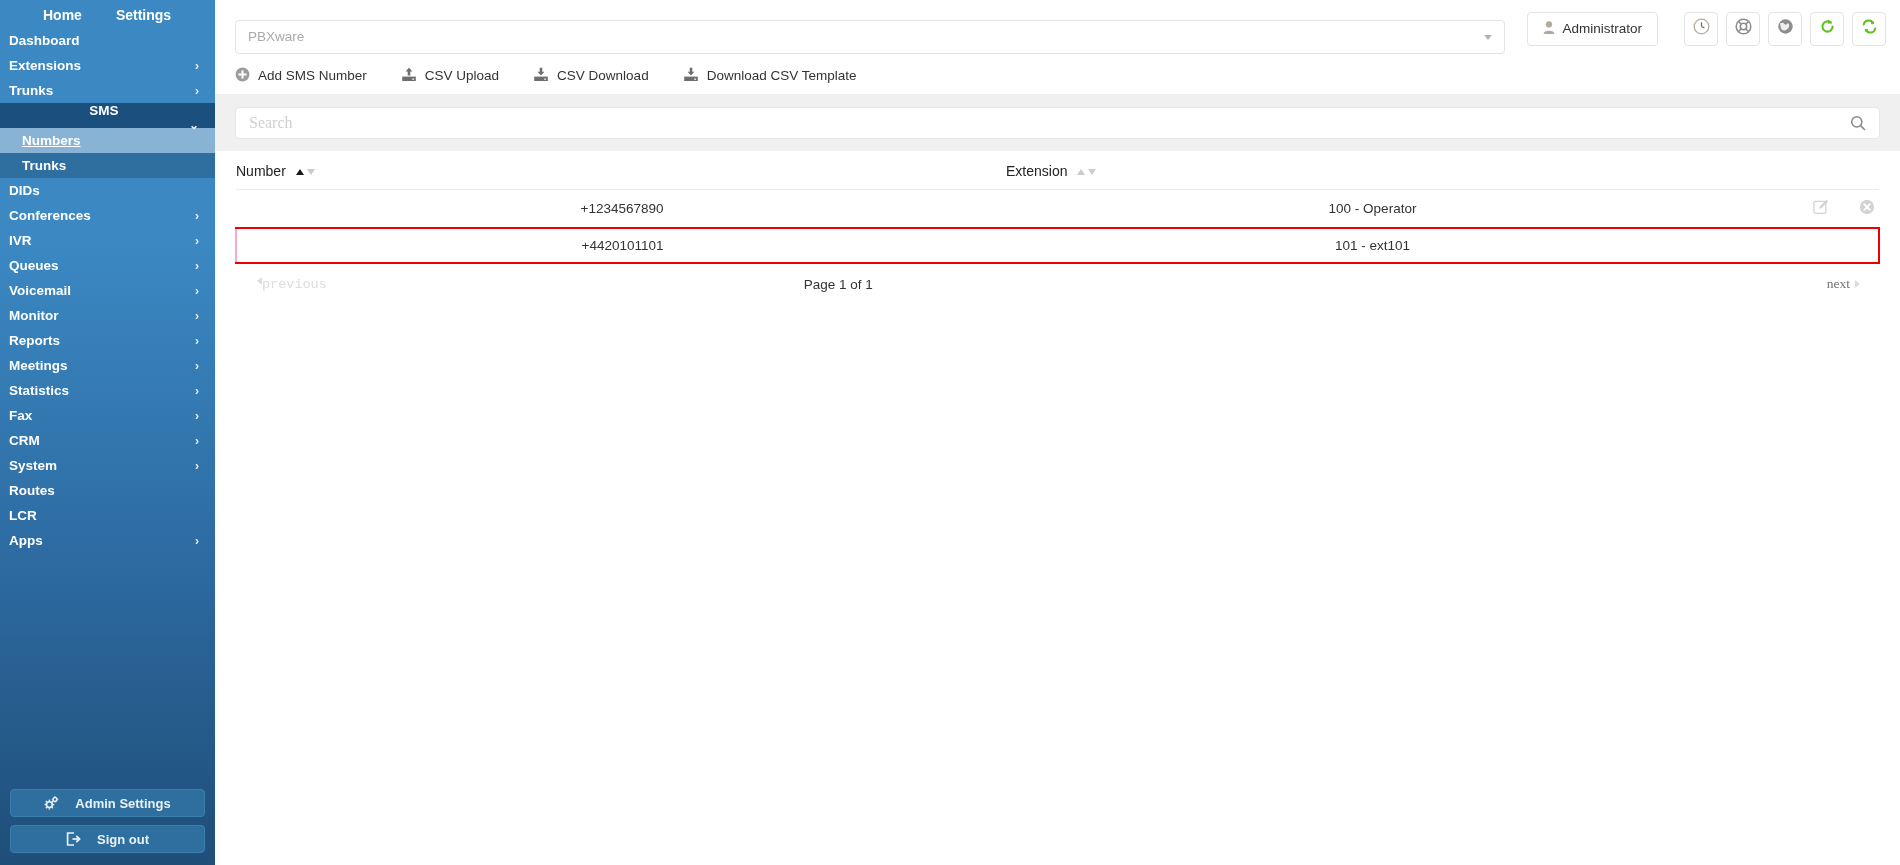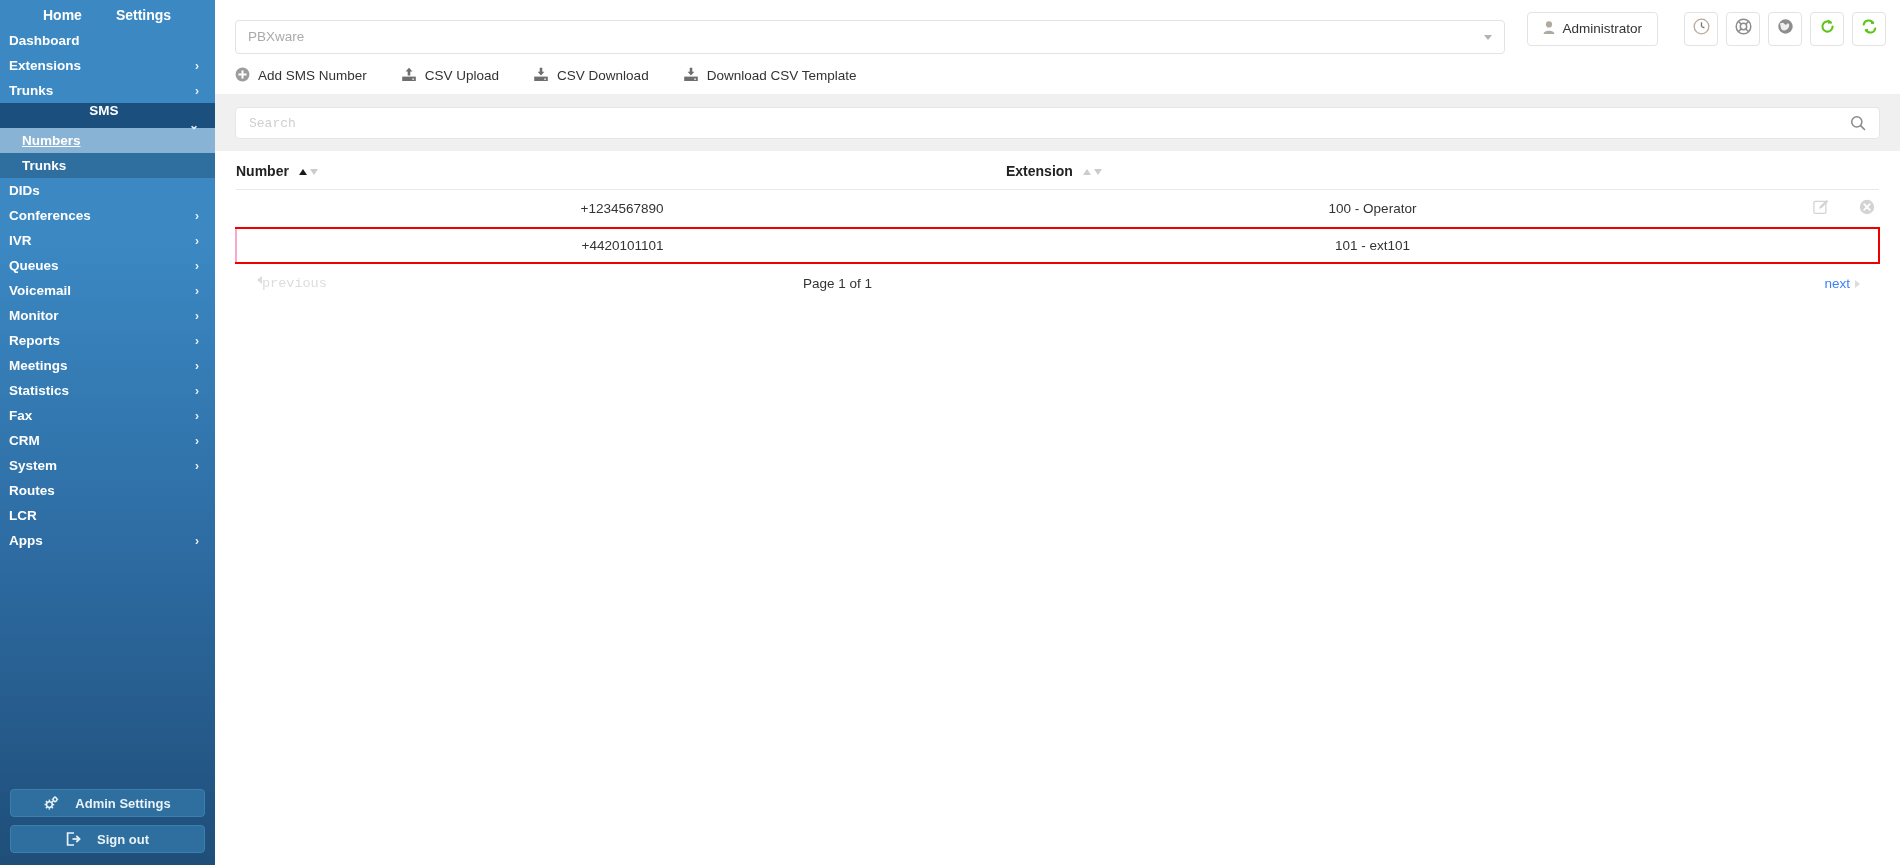--- a/index.html
+++ b/index.html
@@ -120,30 +120,30 @@
 
   .search-band {
     background: #f0f0f0; padding: 12px 20px 12px 20px;
   }
   .search-wrap {
     position: relative; height: 32px;
     background: #ffffff; border: 1px solid #e6e6e6; border-radius: 4px;
     display: flex; align-items: center; padding: 0 40px 0 13px;
   }
   .search-wrap input {
-    border: none; outline: none; width: 100%; font-size: 13px;
-    color: #444; font-family: Liberation Mono, monospace; background: transparent;
+    border: none; outline: none; width: 100%; font-size: 16px;
+    color: #444; font-family: Liberation Serif, serif; background: transparent;
   }
   .search-wrap input::placeholder { color: #cfcfcf; }
   .search-ico { position: absolute; right: 13px; top: 7px; }
 
   .table-area { background: #ffffff; padding: 0 20px; }
   table { width: 100%; border-collapse: collapse; table-layout: fixed; }
   th {
-    text-align: left; font-size: 14px; font-weight: bold; color: #222;
+    text-align: left; font-size: 14px; font-weight: normal; color: #222;
     padding: 12px 0 10px 0; border-bottom: 1px solid #e9e9e9; margin-top: 20px;
   }
   th .sorts { display: inline-flex; gap: 3px; margin-left: 6px; vertical-align: middle; }
   .tri-up { width:0;height:0;border-left:4.5px solid transparent;border-right:4.5px solid transparent;border-bottom:6px solid #cccccc; cursor:pointer; }
   .tri-down { width:0;height:0;border-left:4.5px solid transparent;border-right:4.5px solid transparent;border-top:6px solid #cccccc; cursor:pointer; }
   .tri-up.on { border-bottom-color:#1a1a1a; }
 
   td {
     font-size: 13.5px; color: #333; padding: 9px 0 9px 0;
     border-bottom: 1px solid #ededed;
@@ -157,21 +157,21 @@
   tr.row-highlight td:last-child { border-right: 2px solid #ee0000; }
   td.col-num { padding-left: 2px; }
   td.actions { text-align: right; }
   .act-icons { display: inline-flex; gap: 30px; align-items: center; padding-right: 4px; }
 
   .pager {
     display: flex; align-items: center; padding: 12px 20px 0 22px;
     font-size: 13.5px;
   }
   .pg-prev { color: #dcdcdc; display: flex; align-items: flex-start; cursor: pointer; font-family: Liberation Mono, monospace; }
-  .pg-next { color: #3b82f6; display: flex; align-items: center; gap: 5px; cursor: pointer; margin-left: auto; }
+  .pg-next { color: #737373; display: flex; align-items: center; gap: 5px; cursor: pointer; margin-left: auto; font-family: Liberation Serif, serif; }
   .pg-center { color: #333333; flex: 0 0 auto; margin: 0 auto; }
   .arw-l { width:0;height:0;border-top:4px solid transparent;border-bottom:4px solid transparent;border-right:5px solid #dcdcdc; }
   .arw-r { width:0;height:0;border-top:4px solid transparent;border-bottom:4px solid transparent;border-left:5px solid #dcdcdc; }
 </style>
 </head>
 <body>
 
 <div class="app">
 
   <div class="sidebar">

